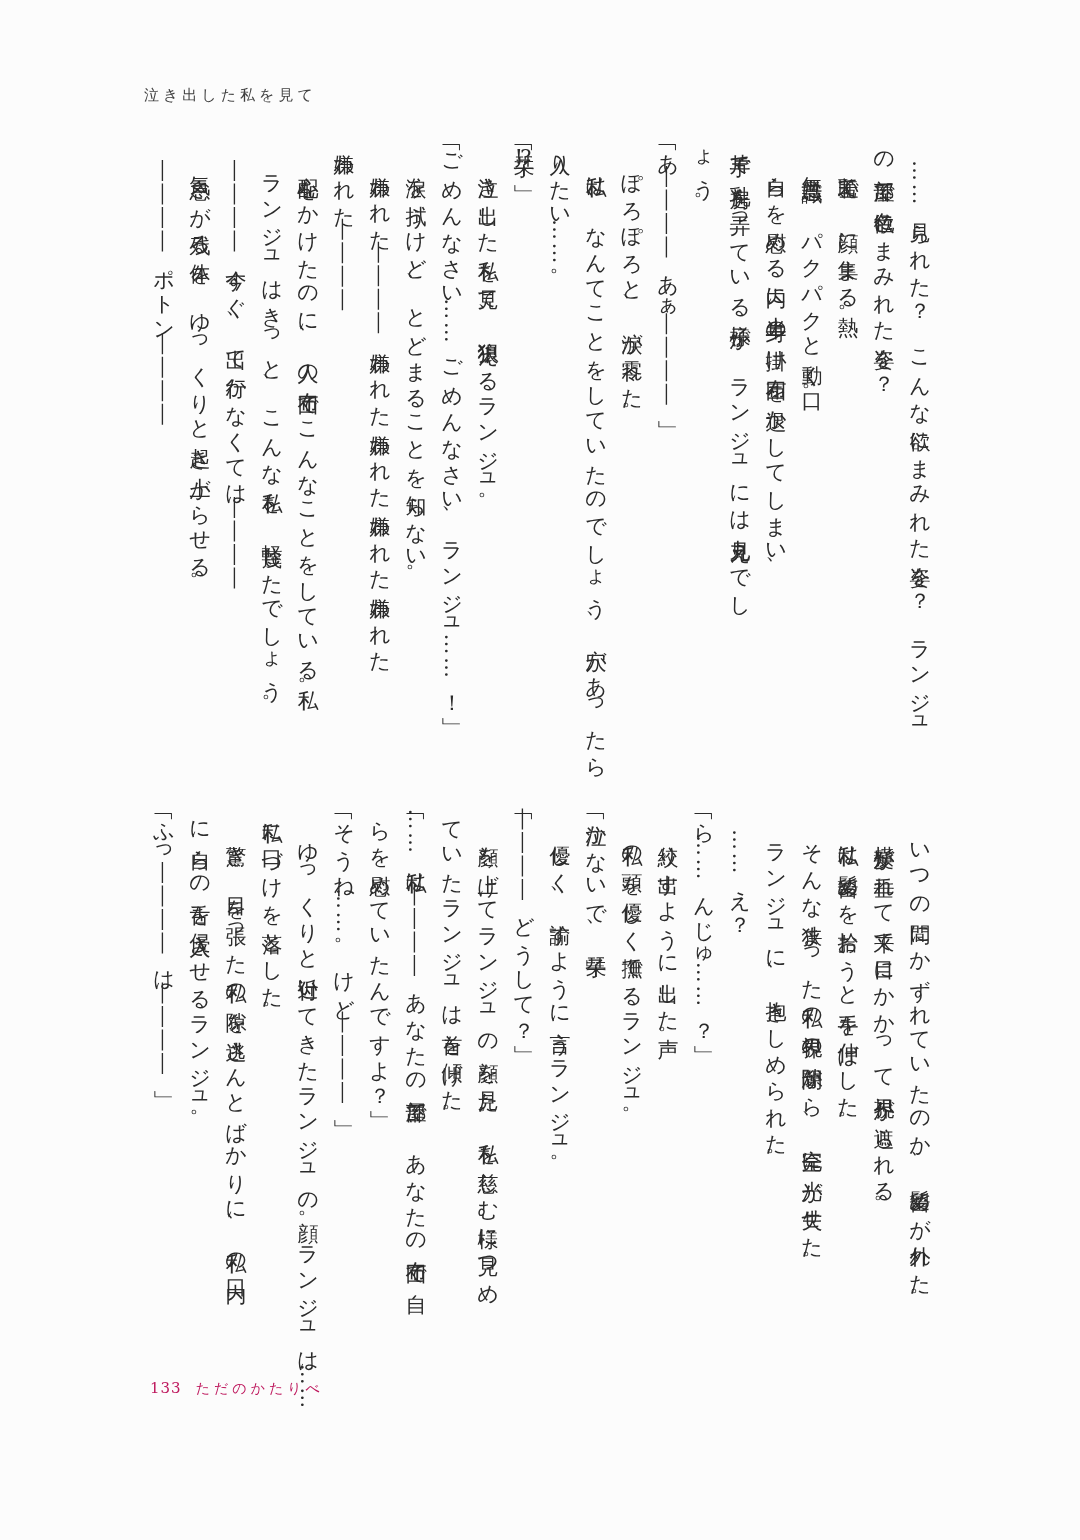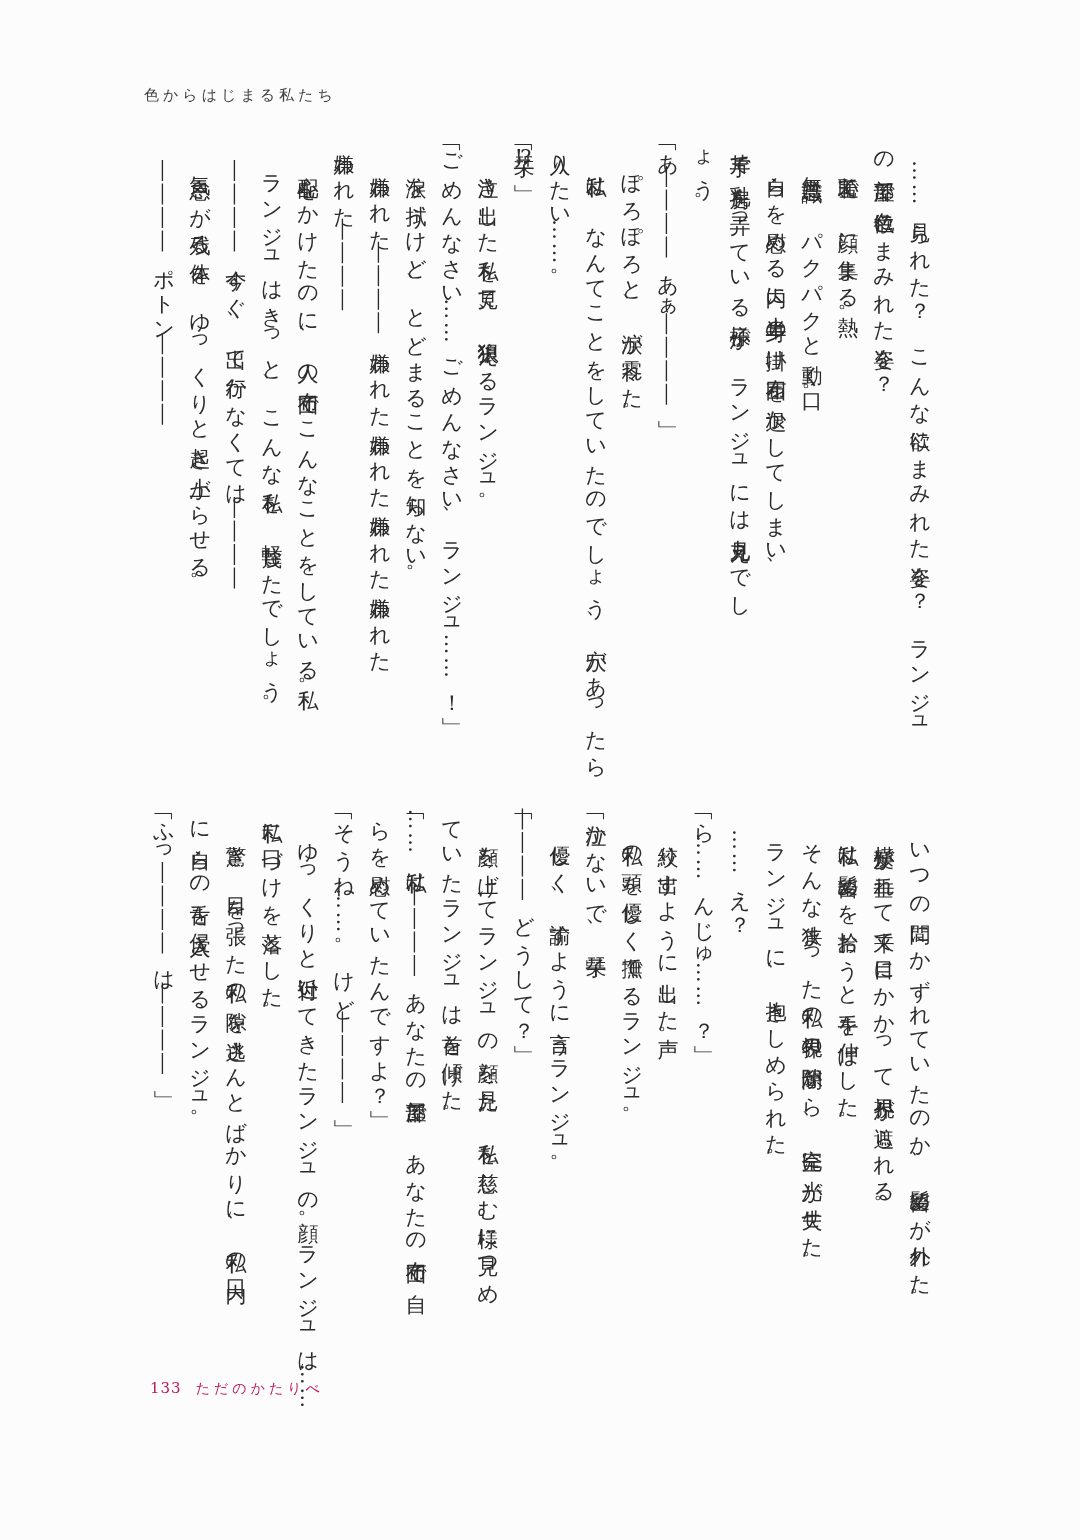--- a/index.html
+++ b/index.html
@@ -55,21 +55,21 @@
     margin-right:14px;
   }
   .footer .label{
     letter-spacing:4px;
     font-size:14px;
   }
 </style>
 </head>
 <body>
 
-<div class="running-head">色からはじまる私たち</div>
+<div class="running-head">泣き出した私を見て</div>
 
 <div class="vblock top">
 
     <p class="ind">……見られた？　こんな欲にまみれた姿を？　ランジュ</p>
 
     <p>の部屋で色欲にまみれた姿を？</p>
 
     <p class="ind">羞恥で、顔に集まる熱。</p>
 
     <p class="ind">無意識に、パクパクと動く口。</p>

